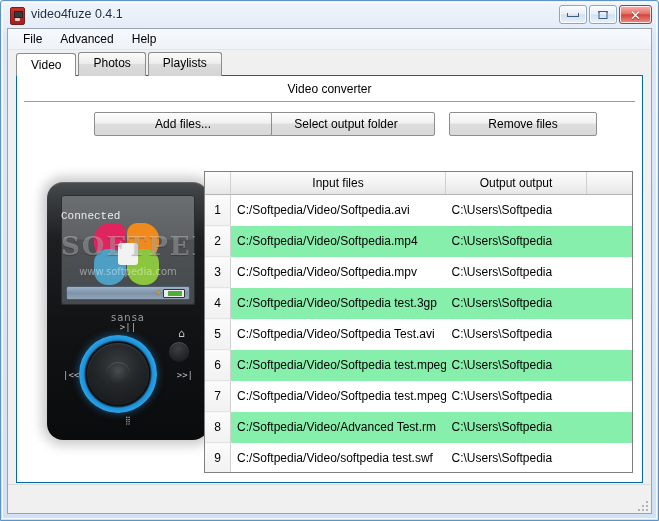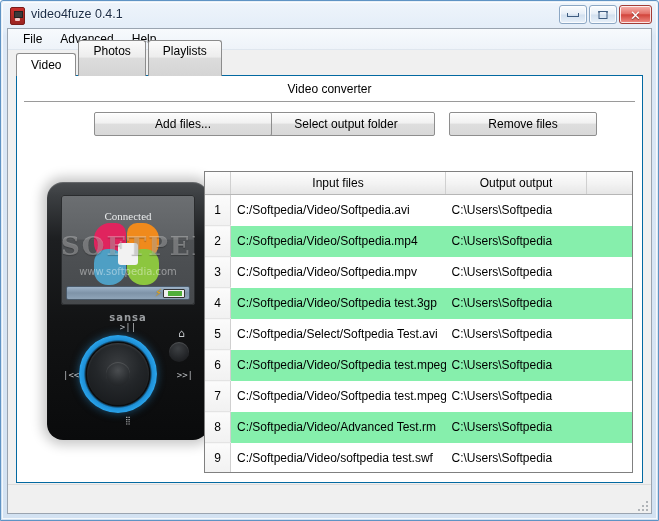--- a/index.html
+++ b/index.html
@@ -84,21 +84,21 @@
   }
   .menu-item{
     padding:3px 9px;font-size:12px;color:#000;cursor:default;border-radius:2px;
   }
 
   
   .tabstrip{
     position:absolute;left:8px;top:24px;height:23px;display:flex;align-items:flex-end;z-index:3;
   }
   .tab{
-    height:36px;line-height:20px;padding:0 14px;box-sizing:border-box;
+    height:24px;line-height:20px;padding:0 14px;box-sizing:border-box;
     border:1px solid #8c8c8c;border-bottom:none;
     border-radius:3px 3px 0 0;font-size:12px;
     background:linear-gradient(to bottom,#fbfbfb 0%,#ededed 45%,#dcdcdc 50%,#d4d4d4 100%);
     margin-right:2px;color:#000;
   }
   .tab.active{
     height:23px;line-height:22px;
     background:#ffffff;
     border-color:#8c8c8c;
     position:relative;z-index:4;
@@ -143,23 +143,23 @@
     box-shadow:0 0 12px 5px rgba(0,0,0,.22),
                inset 0 1px 1px rgba(255,255,255,.18);
   }
   .dev-screen{
     position:absolute;left:14px;top:13px;width:134px;height:110px;
     background:linear-gradient(to bottom,#6c6f72 0%,#5e6164 40%,#4f5255 41%,#46494c 100%);
     border-radius:3px;overflow:hidden;
     box-shadow:inset 0 0 0 1px #2a2c2e;
   }
   .scr-connected{
-    position:absolute;left:0;right:0;top:15px;text-align:center;
+    position:absolute;left:0;right:0;top:15px;text-align:left;
     color:#e9ebec;font-size:11px;
-    font-family:Liberation Serif, serif;
+    font-family:Liberation Mono, monospace;
   }
   .flower{position:absolute;left:33px;top:28px;width:68px;height:60px;}
   .pet{position:absolute;width:32px;height:36px;border-radius:16px 16px 14px 14px;}
   .pet.r{background:#e0245e;left:0;top:0;border-radius:16px 10px 14px 16px;}
   .pet.o{background:#f08a1c;left:33px;top:0;border-radius:10px 16px 16px 14px;}
   .pet.b{background:#4e9fc4;left:0;top:26px;border-radius:14px 16px 16px 14px;}
   .pet.g{background:#8cc63f;left:33px;top:26px;border-radius:16px 14px 14px 16px;}
   .pet-center{position:absolute;left:24px;top:20px;width:20px;height:22px;background:#f2f2f2;border-radius:3px;}
   .wm{
     position:absolute;left:0;right:0;top:36px;text-align:center;
@@ -185,21 +185,20 @@
   }
   .batt{
     position:absolute;right:4px;top:2px;width:20px;height:7px;
     background:#eee;border:1px solid #333;border-radius:1px;
   }
   .batt:after{content:"";position:absolute;left:4px;top:1px;width:14px;height:5px;background:#4fae3a;}
   .dev-brand{
     position:absolute;left:0;right:0;top:130px;text-align:center;
     color:#9a9da0;font-size:10px;letter-spacing:1px;
     font-family:"DejaVu Sans",sans-serif;
-    font-weight:bold;
   }
   .wheel-ring{
     position:absolute;left:32px;top:153px;width:78px;height:78px;border-radius:50%;
     background:radial-gradient(circle at 50% 50%,#0c0d0e 58%,#1d8fd6 62%,#2aa3ea 70%,#0f5d8c 80%,#0a0b0c 88%);
     box-shadow:0 0 8px rgba(40,150,220,.5);
   }
   .wheel{
     position:absolute;left:8px;top:8px;width:62px;height:62px;border-radius:50%;
     background:radial-gradient(circle at 50% 35%,#3a3d40 0%,#232629 45%,#141618 100%);
     box-shadow:inset 0 1px 2px rgba(255,255,255,.12);
@@ -379,21 +378,21 @@
                 <td></td>
               </tr>
               <tr class="alt">
                 <td class="c-num">4</td>
                 <td>C:/Softpedia/Video/Softpedia test.3gp</td>
                 <td>C:\Users\Softpedia</td>
                 <td></td>
               </tr>
               <tr>
                 <td class="c-num">5</td>
-                <td>C:/Softpedia/Select/Softpedia Test.avi</td>
+                <td>C:/Softpedia/Video/Softpedia Test.avi</td>
                 <td>C:\Users\Softpedia</td>
                 <td></td>
               </tr>
               <tr class="alt">
                 <td class="c-num">6</td>
                 <td>C:/Softpedia/Video/Softpedia test.mpeg</td>
                 <td>C:\Users\Softpedia</td>
                 <td></td>
               </tr>
               <tr>

